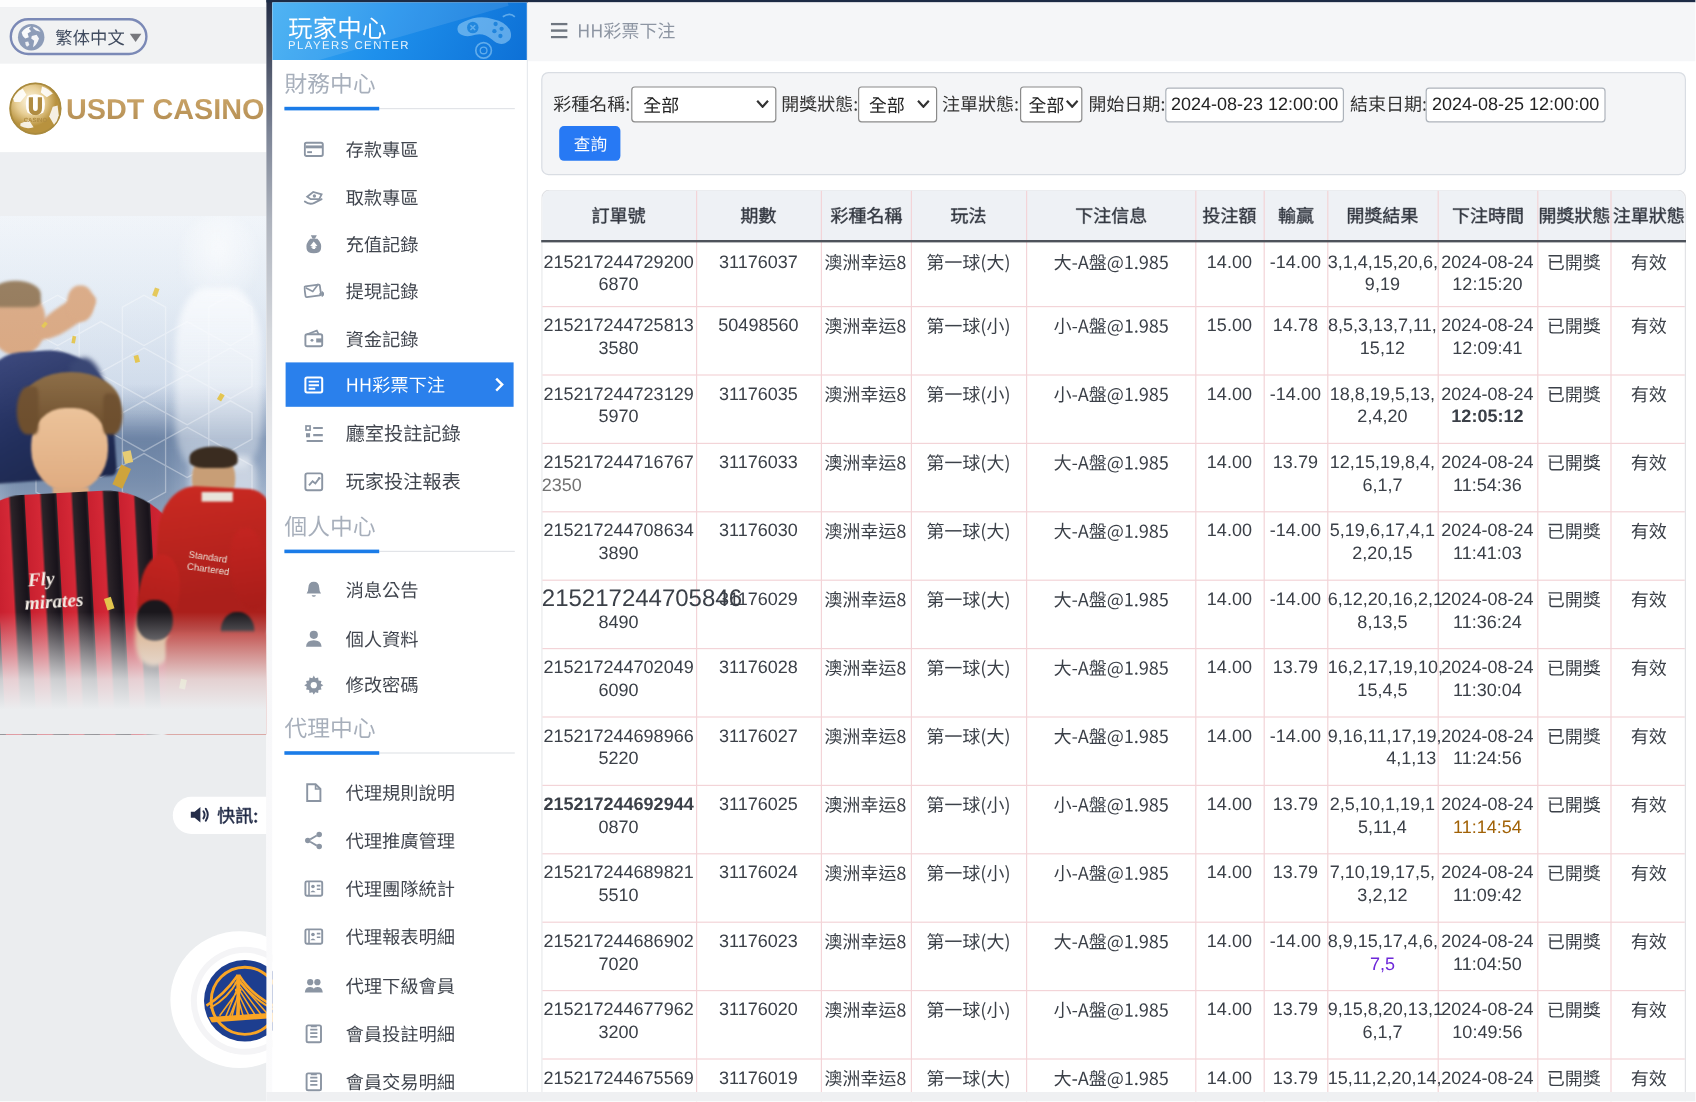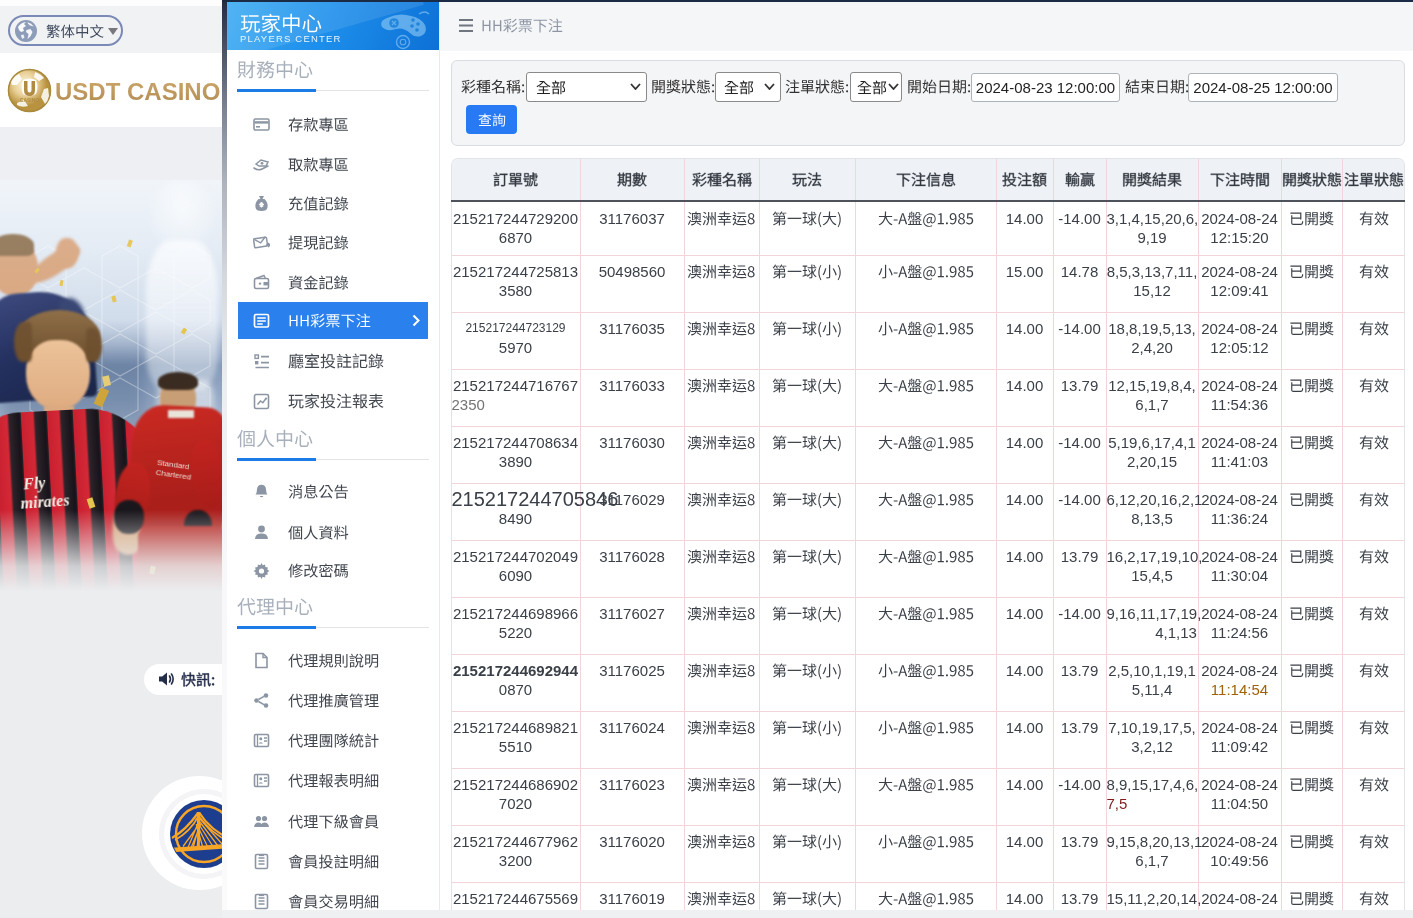--- a/index.html
+++ b/index.html
@@ -816,21 +816,21 @@
     <div style="position:absolute;top:281.0px;font-family:'Liberation Sans',sans-serif;font-size:15px;color:#3b4048;line-height:19px;font-weight:400;white-space:nowrap;left:1198.5px;width:82px;text-align:center;">12:09:41</div>
     <svg style="position:absolute;left:1289.0px;top:264.3px;overflow:visible" width="45.0" height="15" viewBox="0 0 3000 1000" fill="#3b4048">
       <use href="#u44" x="0"></use>
       <use href="#u113" x="1000"></use>
       <use href="#u78" x="2000"></use>
     </svg>
     <svg style="position:absolute;left:1358.5px;top:264.3px;overflow:visible" width="30.0" height="15" viewBox="0 0 2000 1000" fill="#3b4048">
       <use href="#u66" x="0"></use>
       <use href="#u57" x="1000"></use>
     </svg>
-    <div style="position:absolute;top:319.0px;font-family:'Liberation Sans',sans-serif;font-size:12px;color:#3b4048;line-height:19px;font-weight:400;white-space:nowrap;left:451.5px;width:128px;text-align:center;">215217244723129</div>
+    <div style="position:absolute;top:319.0px;font-family:'Liberation Sans',sans-serif;font-size:15px;color:#3b4048;line-height:19px;font-weight:400;white-space:nowrap;left:451.5px;width:128px;text-align:center;">215217244723129</div>
     <div style="position:absolute;top:338.0px;font-family:'Liberation Sans',sans-serif;font-size:15px;color:#3b4048;line-height:19px;font-weight:400;white-space:nowrap;left:451.5px;width:128px;text-align:center;">5970</div>
     <div style="position:absolute;top:319.0px;font-family:'Liberation Sans',sans-serif;font-size:15px;color:#3b4048;line-height:19px;font-weight:400;white-space:nowrap;left:582.0px;width:100px;text-align:center;">31176035</div>
     <svg style="position:absolute;left:687.3px;top:321.3px;overflow:visible" width="68.3" height="15" viewBox="0 0 4555 1000" fill="#3b4048">
       <use href="#u76" x="0"></use>
       <use href="#u74" x="1000"></use>
       <use href="#u45" x="2000"></use>
       <use href="#u109" x="3000"></use>
       <use href="#u6" x="4000"></use>
     </svg>
     <svg style="position:absolute;left:771.9px;top:321.3px;overflow:visible" width="70.1" height="15" viewBox="0 0 4676 1000" fill="#3b4048">
@@ -851,21 +851,21 @@
       <use href="#u3" x="4456"></use>
       <use href="#u7" x="4734"></use>
       <use href="#u6" x="5289"></use>
       <use href="#u5" x="5844"></use>
     </svg>
     <div style="position:absolute;top:319.0px;font-family:'Liberation Sans',sans-serif;font-size:15px;color:#3b4048;line-height:19px;font-weight:400;white-space:nowrap;left:996.5px;width:56px;text-align:center;">14.00</div>
     <div style="position:absolute;top:319.0px;font-family:'Liberation Sans',sans-serif;font-size:15px;color:#3b4048;line-height:19px;font-weight:400;white-space:nowrap;left:1053.5px;width:52px;text-align:center;">-14.00</div>
     <div style="position:absolute;top:319.0px;font-family:'Liberation Sans',sans-serif;font-size:15px;color:#3b4048;line-height:19px;font-weight:400;white-space:nowrap;left:1106.5px;width:91px;text-align:center;">18,8,19,5,13,</div>
     <div style="position:absolute;top:338.0px;font-family:'Liberation Sans',sans-serif;font-size:15px;color:#3b4048;line-height:19px;font-weight:400;white-space:nowrap;left:1106.5px;width:91px;text-align:center;">2,4,20</div>
     <div style="position:absolute;top:319.0px;font-family:'Liberation Sans',sans-serif;font-size:15px;color:#3b4048;line-height:19px;font-weight:400;white-space:nowrap;left:1198.5px;width:82px;text-align:center;">2024-08-24</div>
-    <div style="position:absolute;top:338.0px;font-family:'Liberation Sans',sans-serif;font-size:15px;color:#3b4048;line-height:19px;font-weight:400;white-space:nowrap;left:1198.5px;width:82px;text-align:center;">12:05:12</div>
+    <div style="position:absolute;top:338.0px;font-family:'Liberation Sans',sans-serif;font-size:15px;color:#3b4048;line-height:19px;font-weight:700;white-space:nowrap;left:1198.5px;width:82px;text-align:center;">12:05:12</div>
     <svg style="position:absolute;left:1289.0px;top:321.3px;overflow:visible" width="45.0" height="15" viewBox="0 0 3000 1000" fill="#3b4048">
       <use href="#u44" x="0"></use>
       <use href="#u113" x="1000"></use>
       <use href="#u78" x="2000"></use>
     </svg>
     <svg style="position:absolute;left:1358.5px;top:321.3px;overflow:visible" width="30.0" height="15" viewBox="0 0 2000 1000" fill="#3b4048">
       <use href="#u66" x="0"></use>
       <use href="#u57" x="1000"></use>
     </svg>
     <div style="position:absolute;top:376.0px;font-family:'Liberation Sans',sans-serif;font-size:15px;color:#3b4048;line-height:19px;font-weight:400;white-space:nowrap;left:451.5px;width:128px;text-align:center;">215217244716767</div>
@@ -1209,21 +1209,21 @@
       <use href="#u9" x="2955"></use>
       <use href="#u4" x="3901"></use>
       <use href="#u3" x="4456"></use>
       <use href="#u7" x="4734"></use>
       <use href="#u6" x="5289"></use>
       <use href="#u5" x="5844"></use>
     </svg>
     <div style="position:absolute;top:775.0px;font-family:'Liberation Sans',sans-serif;font-size:15px;color:#3b4048;line-height:19px;font-weight:400;white-space:nowrap;left:996.5px;width:56px;text-align:center;">14.00</div>
     <div style="position:absolute;top:775.0px;font-family:'Liberation Sans',sans-serif;font-size:15px;color:#3b4048;line-height:19px;font-weight:400;white-space:nowrap;left:1053.5px;width:52px;text-align:center;">-14.00</div>
     <div style="position:absolute;top:775.0px;font-family:'Liberation Sans',sans-serif;font-size:15px;color:#3b4048;line-height:19px;font-weight:400;white-space:nowrap;left:1106.5px;width:91px;text-align:center;">8,9,15,17,4,6,</div>
-    <div style="position:absolute;top:794.0px;font-family:'Liberation Sans',sans-serif;font-size:15px;color:#7f1d1d;line-height:19px;font-weight:400;white-space:nowrap;left:1106.5px;width:91px;">7,5</div>
+    <div style="position:absolute;top:794.0px;font-family:'Liberation Sans',sans-serif;font-size:15px;color:#6d28d9;line-height:19px;font-weight:400;white-space:nowrap;left:1106.5px;width:91px;text-align:center;">7,5</div>
     <div style="position:absolute;top:775.0px;font-family:'Liberation Sans',sans-serif;font-size:15px;color:#3b4048;line-height:19px;font-weight:400;white-space:nowrap;left:1198.5px;width:82px;text-align:center;">2024-08-24</div>
     <div style="position:absolute;top:794.0px;font-family:'Liberation Sans',sans-serif;font-size:15px;color:#3b4048;line-height:19px;font-weight:400;white-space:nowrap;left:1198.5px;width:82px;text-align:center;">11:04:50</div>
     <svg style="position:absolute;left:1289.0px;top:777.3px;overflow:visible" width="45.0" height="15" viewBox="0 0 3000 1000" fill="#3b4048">
       <use href="#u44" x="0"></use>
       <use href="#u113" x="1000"></use>
       <use href="#u78" x="2000"></use>
     </svg>
     <svg style="position:absolute;left:1358.5px;top:777.3px;overflow:visible" width="30.0" height="15" viewBox="0 0 2000 1000" fill="#3b4048">
       <use href="#u66" x="0"></use>
       <use href="#u57" x="1000"></use>

